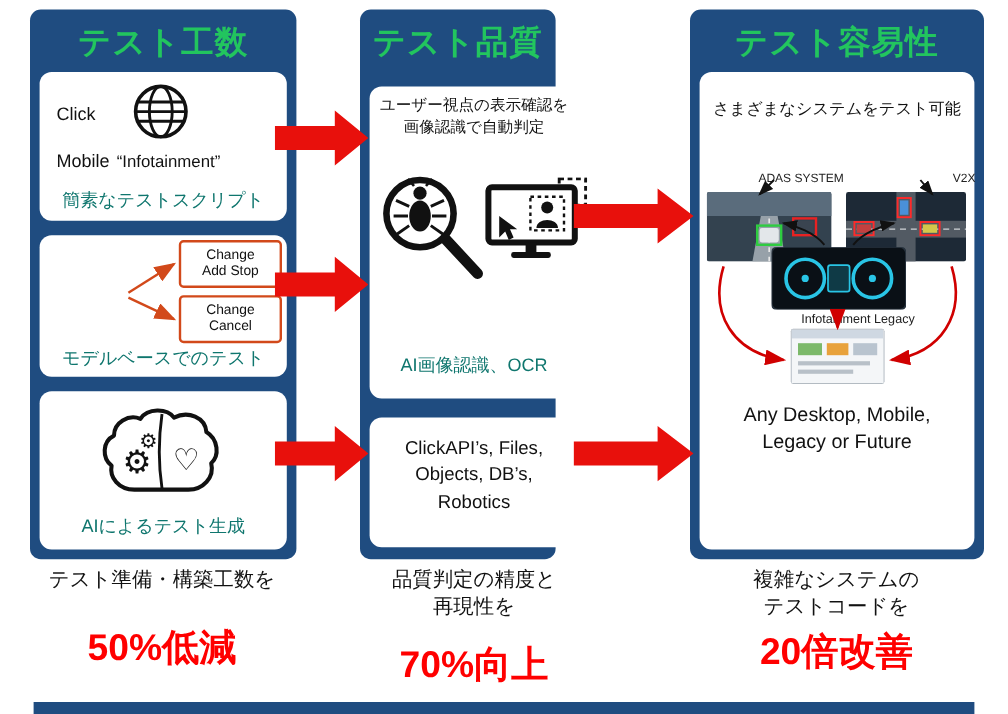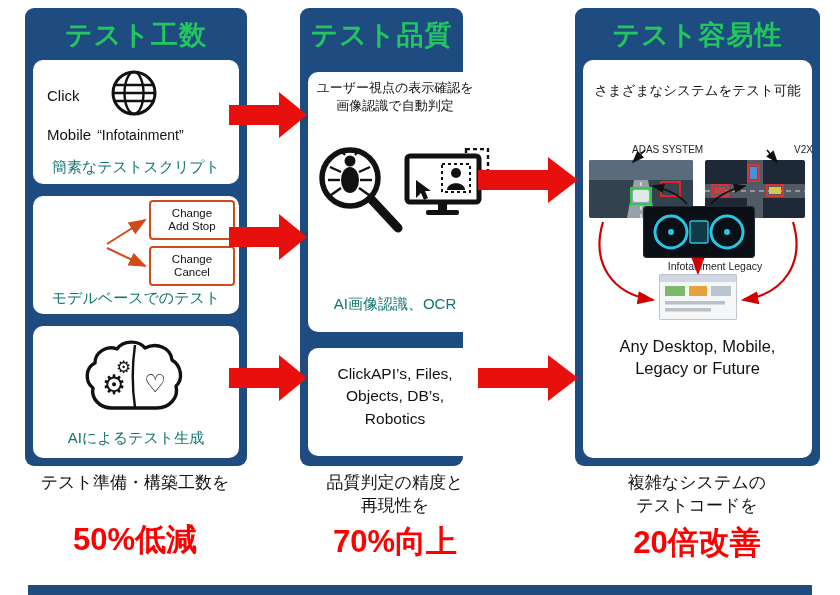--- a/index.html
+++ b/index.html
@@ -71,21 +71,21 @@
   .sys-body{position:absolute;left:0;top:276px;width:100%;text-align:center;
             font-size:16.5px;line-height:1.33;color:#111;}
 
   
   .footer{position:absolute;text-align:center;color:#111;}
   .footer .fl{font-size:17px;line-height:1.35;}
   .metric{font-weight:bold;color:#FF0000;font-size:31px;}
   .f1{left:6px;top:472px;width:258px;}
   .f1 .metric{margin-top:24px;}
   .f2{left:292px;top:472px;width:206px;}
-  .f2 .metric{margin-top:3px;}
+  .f2 .metric{margin-top:15px;}
   .f3{left:570px;top:472px;width:254px;}
   .f3 .metric{margin-top:4px;}
 
   
   .block-arrow{position:absolute;}
   .a1{left:229px;top:90px;}
   .a2{left:229px;top:212px;}
   .a3{left:229px;top:353px;}
   .b1{left:478px;top:155px;}
   .b2{left:478px;top:353px;}

